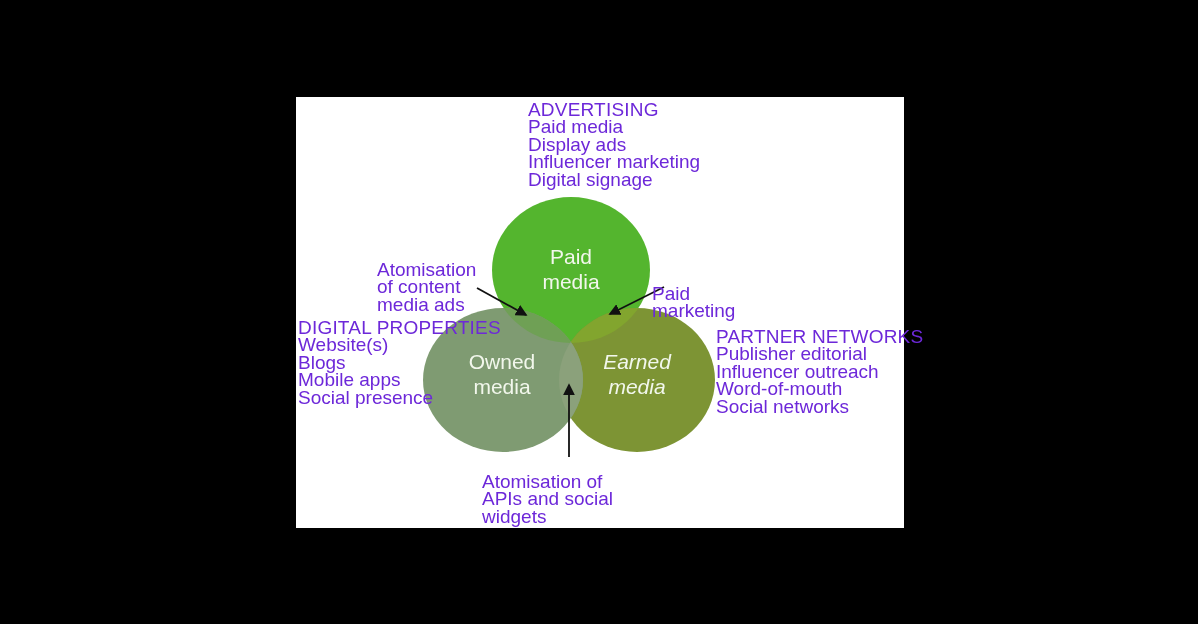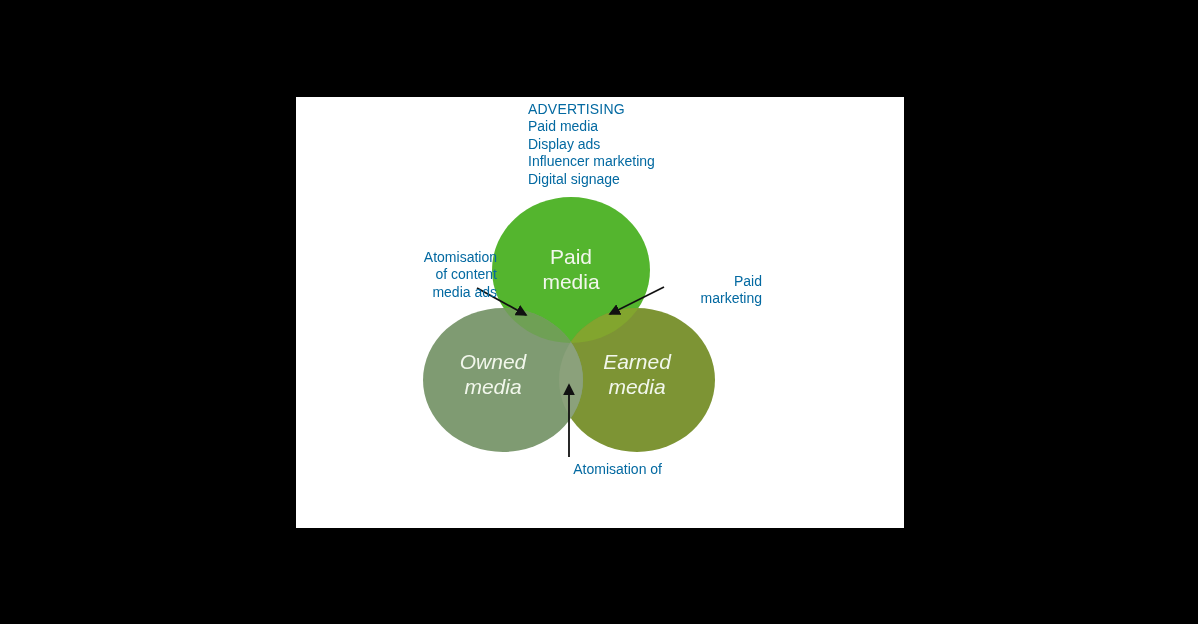--- a/index.html
+++ b/index.html
@@ -25,31 +25,32 @@
     height: 431px;
     background: #ffffff;
   }
   .venn-svg {
     position: absolute;
     left: 0;
     top: 0;
   }
   .note {
     position: absolute;
-    color: #0369a1;
-    font-size: 14px;
+    color: #6d28d9;
+    font-size: 19px;
     line-height: 17.4px;
     white-space: nowrap;
   }
   .note .heading {
     letter-spacing: 0.2px;
   }
   .note-center {
-    text-align: right;
+    text-align: left;
     white-space: normal;
+    margin-top: 12px;
   }
   .circle-label {
     position: absolute;
     transform: translate(-50%, -50%);
     color: #f2f7ec;
     font-size: 21px;
     line-height: 25px;
     text-align: center;
     white-space: nowrap;
   }
@@ -87,48 +88,63 @@
 
       <line x1="181" y1="191" x2="230" y2="218" stroke-width="1.8" marker-end="url(#arrowhead)" stroke="#111111"></line>
       <line x1="368" y1="190" x2="314" y2="217" stroke-width="1.8" marker-end="url(#arrowhead)" stroke="#111111"></line>
       <line x1="273" y1="360" x2="273" y2="288" stroke-width="1.8" marker-end="url(#arrowhead)" stroke="#111111"></line>
     </svg>
 
     <div class="circle-label" style="left:275px; top:172px;">
       <div>Paid</div>
       <div>media</div>
     </div>
-    <div class="circle-label" style="left:197px; top:277px;font-style:italic;">
+    <div class="circle-label" style="left:206px; top:277px;">
       <div>Owned</div>
       <div>media</div>
     </div>
     <div class="circle-label" style="left:341px; top:277px;font-style:italic;">
       <div>Earned</div>
       <div>media</div>
     </div>
 
     <div class="note" style="left:232px; top:4px;">
       <div class="heading">ADVERTISING</div>
       <div>Paid media</div>
       <div>Display ads</div>
       <div>Influencer marketing</div>
       <div>Digital signage</div>
     </div>
 
+    <div class="note" style="left:2px; top:222px;">
+      <div class="heading">DIGITAL PROPERTIES</div>
+      <div>Website(s)</div>
+      <div>Blogs</div>
+      <div>Mobile apps</div>
+      <div>Social presence</div>
+    </div>
 
+    <div class="note" style="left:420px; top:231px;">
+      <div class="heading">PARTNER NETWORKS</div>
+      <div>Publisher editorial</div>
+      <div>Influencer outreach</div>
+      <div>Word-of-mouth</div>
+      <div>Social networks</div>
+    </div>
 
     <div class="note note-center" style="left:81px; top:152px; width:120px;">
       <div>Atomisation</div>
       <div>of content</div>
       <div>media ads</div>
     </div>
 
     <div class="note note-center" style="left:356px; top:176px; width:110px;">
       <div>Paid</div>
       <div>marketing</div>
     </div>
 
     <div class="note note-center" style="left:186px; top:364px; width:180px;">
       <div>Atomisation of</div>
+      <div>APIs and social widgets</div>
     </div>
 
   </div>
 </div>
 
 </body></html>

